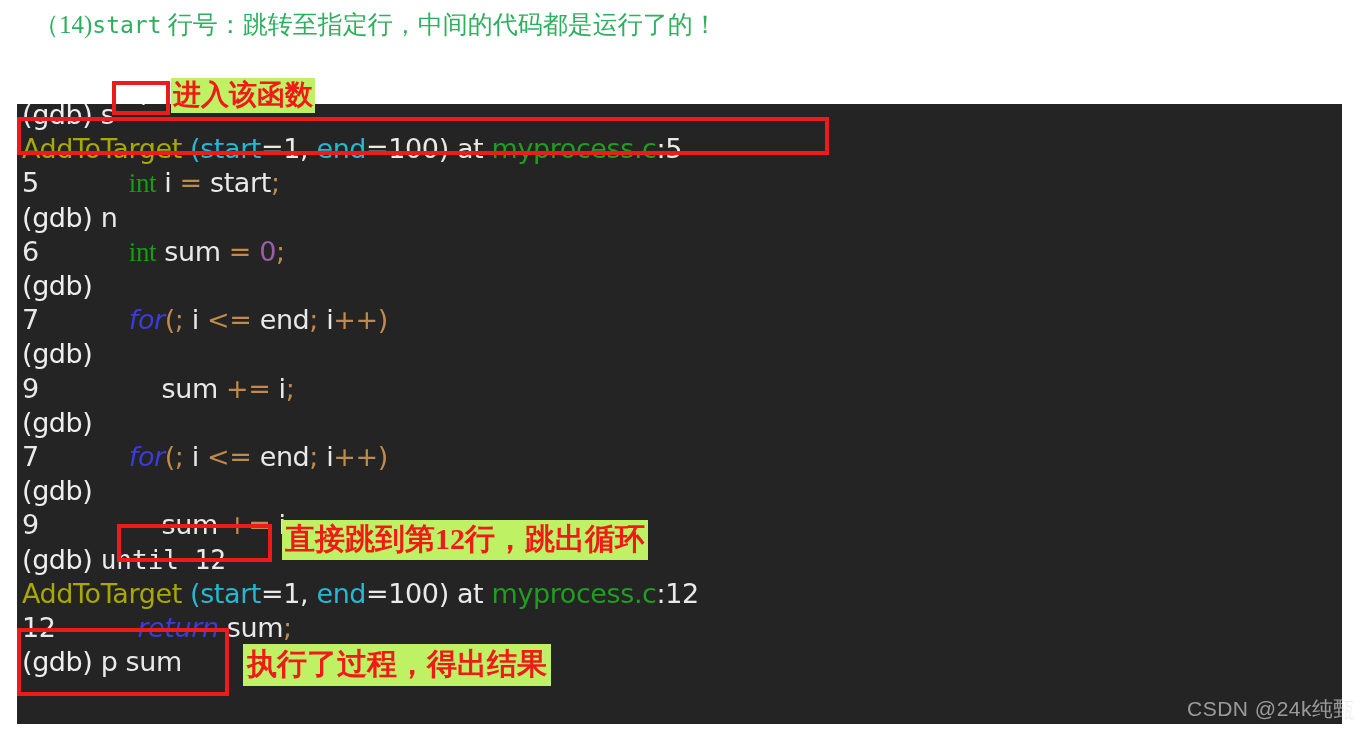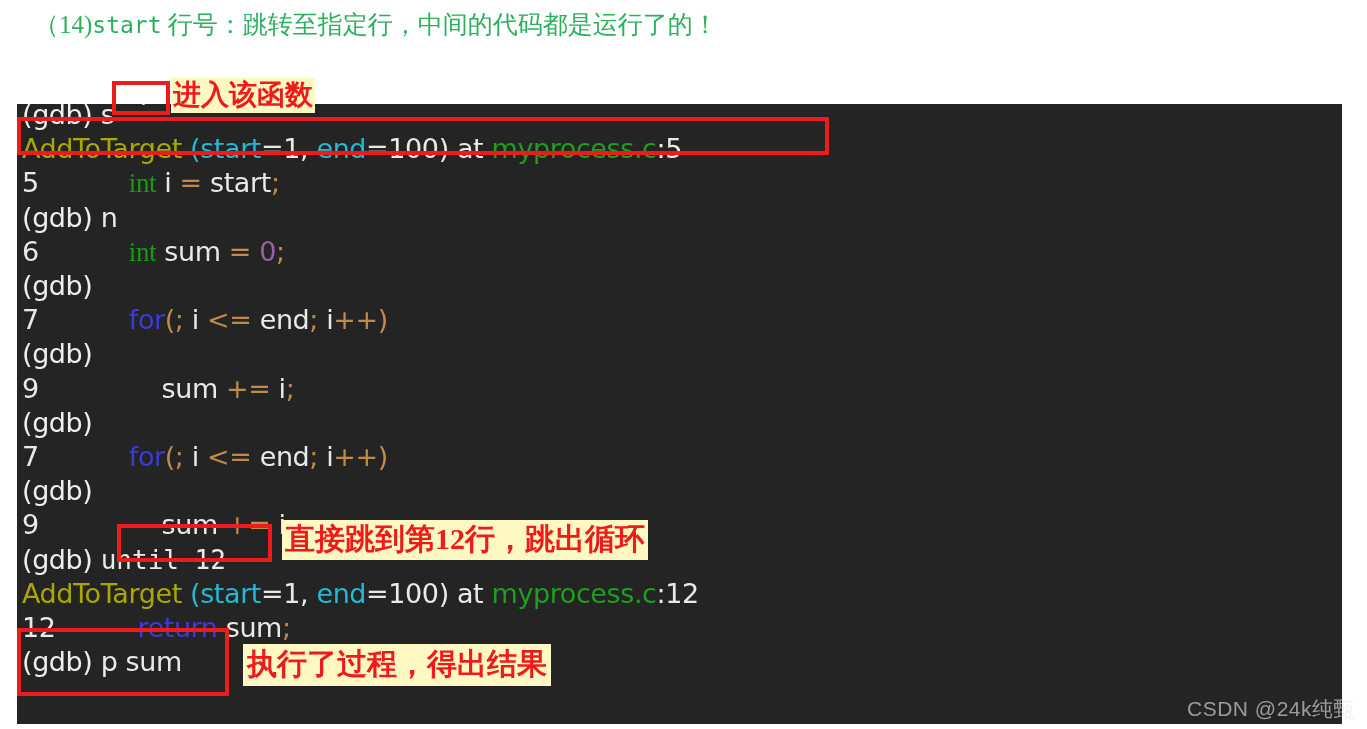--- a/index.html
+++ b/index.html
@@ -45,42 +45,42 @@
     font-size: 27px;
     line-height: 34.2px;
     white-space: pre;
     color: #e8e8e8;
     letter-spacing: -0.4px;
   }
   .c-white  { color: #e9e9e9; }
   .c-yellow { color: #a8a800; }
   .c-cyan   { color: #23b9d4; }
   .c-green  { color: #1f9e1f; }
-  .c-kw     { color: #3b3bd8; }
+  .c-kw     { color: #3b3bd8; font-style: italic; }
   .c-type   { color: #139e13; font-family: Liberation Serif, serif; }
   .c-op     { color: #c08a4a; }
   .c-num    { color: #9b5fa8; }
   .c-prompt { color: #eeeeee; }
 
   
   .redbox {
     position: absolute;
     border: 4px solid #ee1b1b;
     box-sizing: border-box;
     pointer-events: none;
   }
   #box-s        { left: 112px; top: 81px;  width: 58px;  height: 34px; }
   #box-addto    { left: 17px;  top: 117px; width: 812px; height: 38px; }
   #box-until    { left: 117px; top: 524px; width: 155px; height: 38px; }
   #box-psum     { left: 17px;  top: 628px; width: 212px; height: 68px; }
 
   
   .callout {
     position: absolute;
-    background: #fef9c3;
+    background: #bef264;
     color: #ef1b1b;
     font-family: "Liberation Serif", serif;
     font-weight: bold;
     white-space: pre;
     line-height: 1.0;
   }
   #call-1 {
     left: 171px; top: 78px;
     font-size: 28px;
     padding: 3px 2px 4px 2px;

